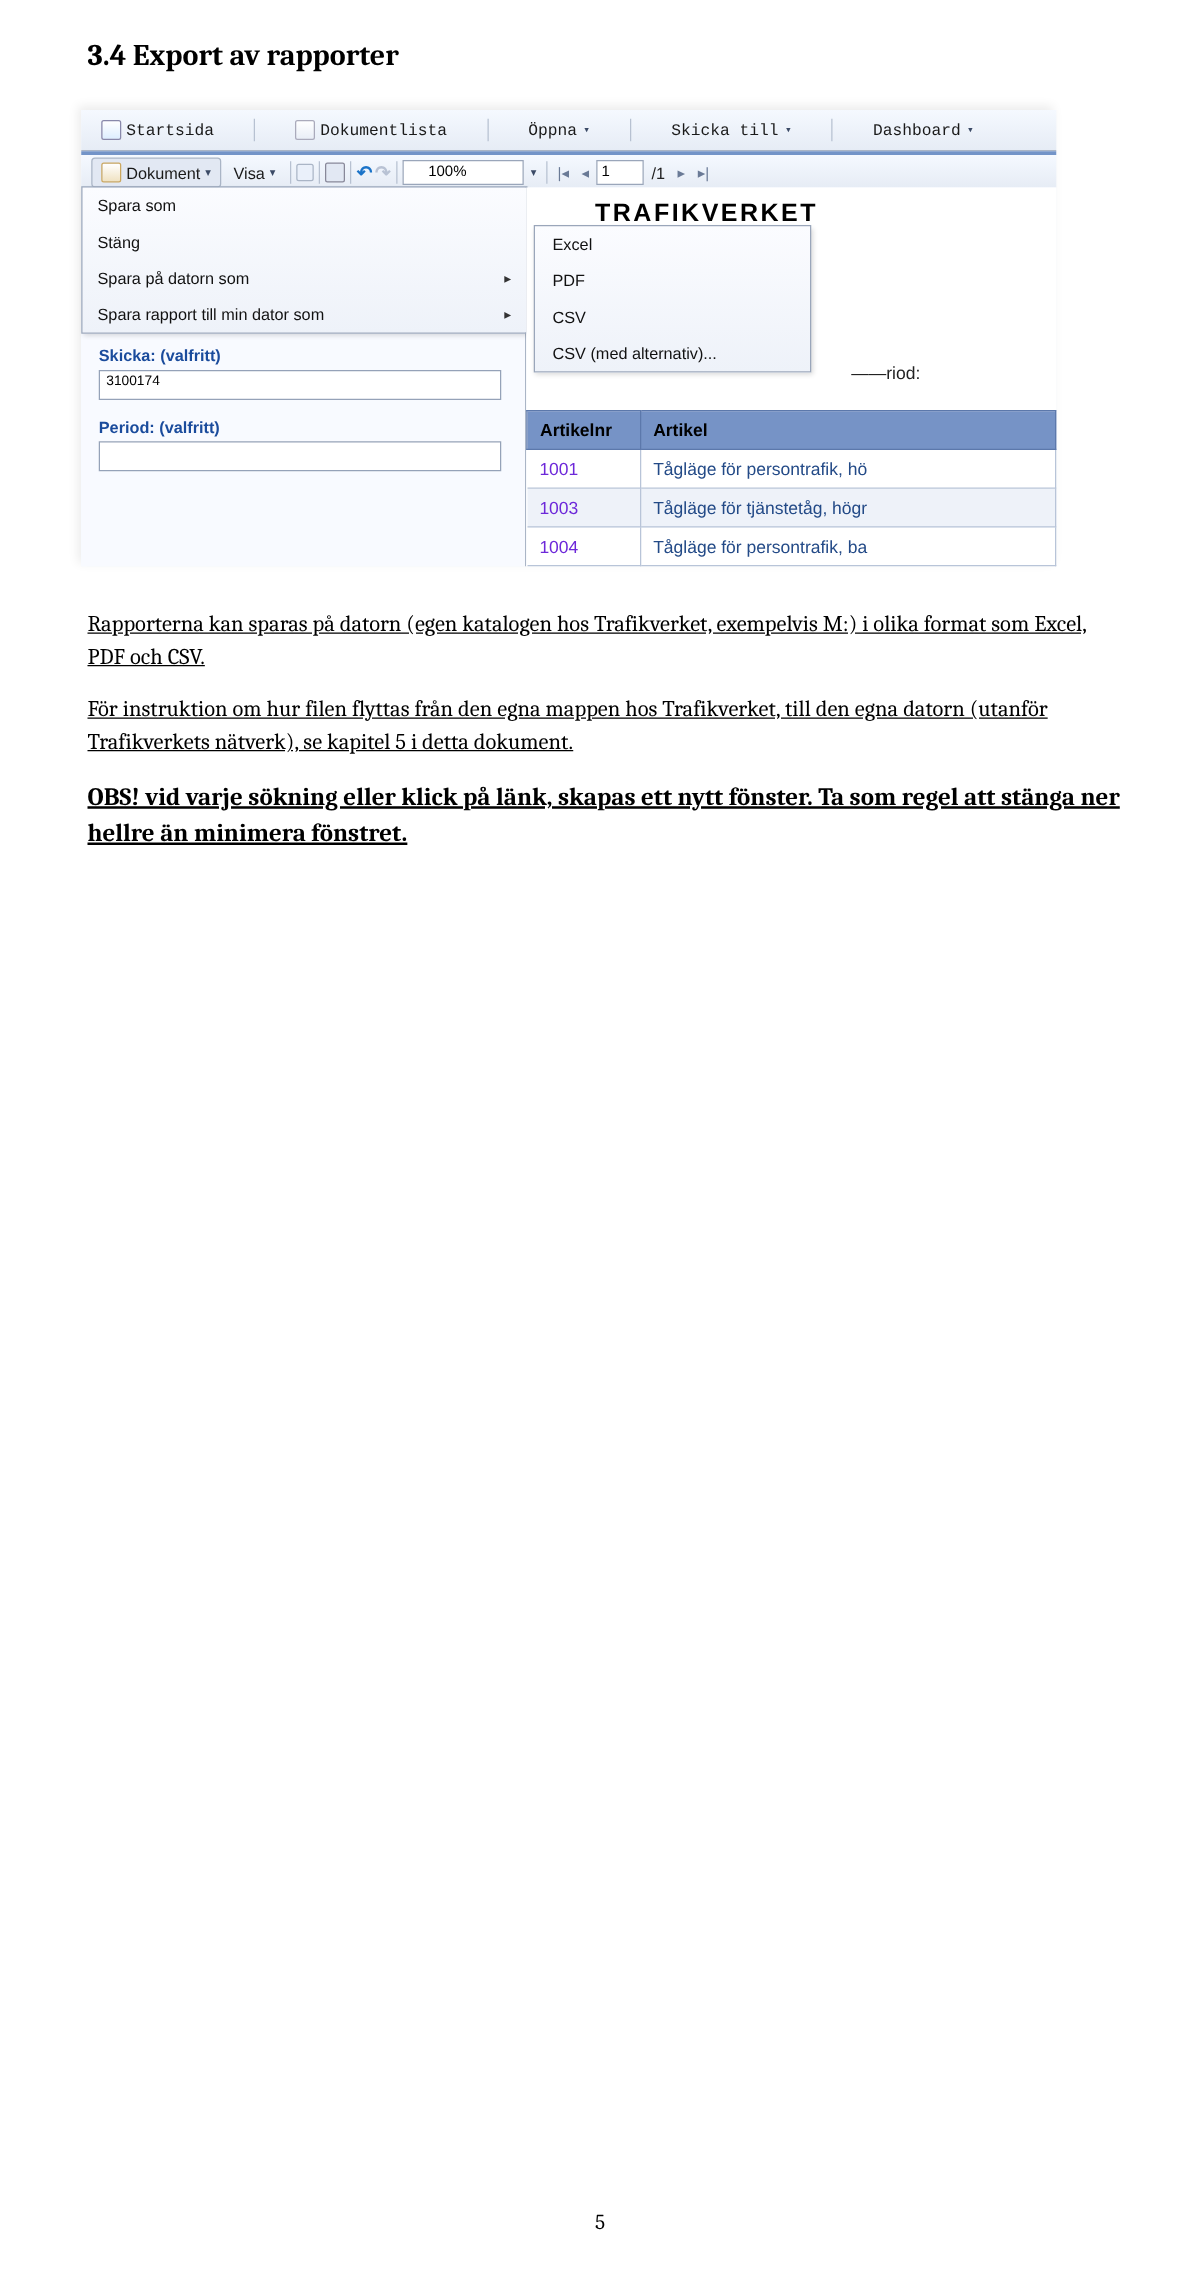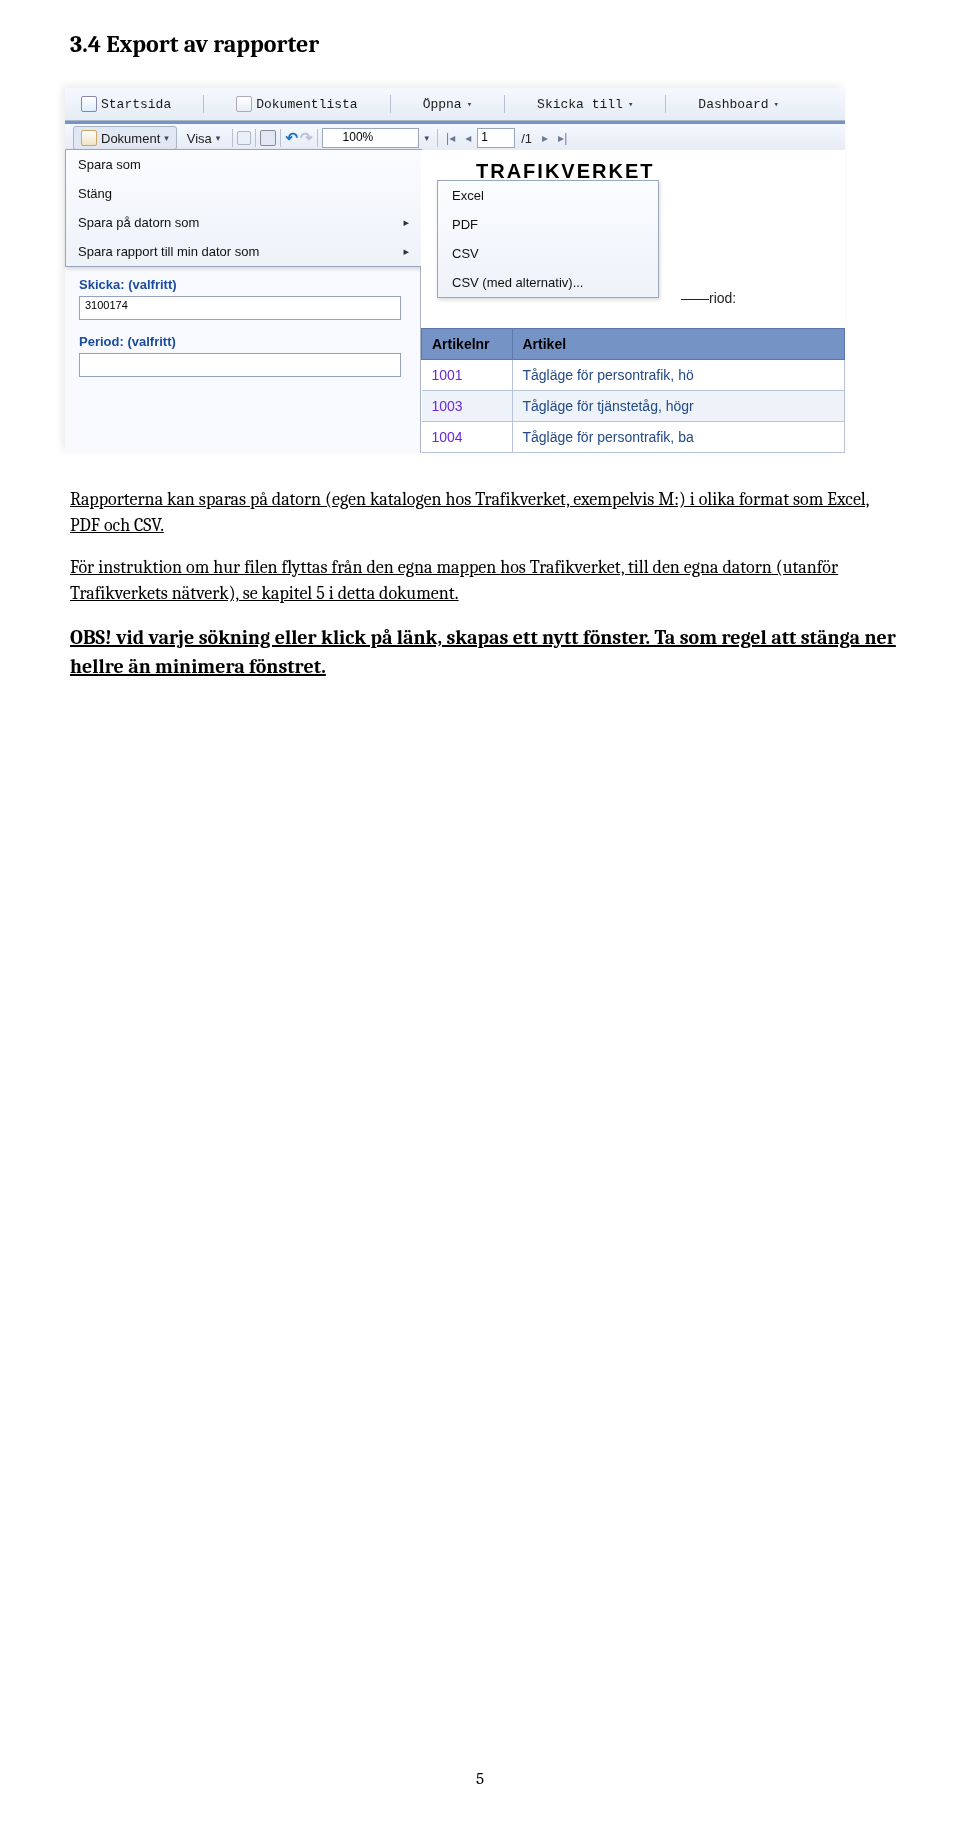--- a/index.html
+++ b/index.html
@@ -165,21 +165,21 @@
     border: 1px solid #95a2b8;
     background: #fff;
     padding: 2px 5px;
     height: 18px;
     width: 310px;
     font-size: 11px;
   }
 
   .submenu {
     position: absolute;
-    left: 16px;
+    left: 6px;
     top: 0;
     width: 220px;
     background: linear-gradient(#fbfcff, #eef2f9);
     border: 1px solid #9aa6ba;
     box-shadow: 1px 2px 4px rgba(0,0,0,0.15);
     z-index: 10;
   }
   .submenu .sm-item {
     padding: 7px 14px;
     color: #111;

